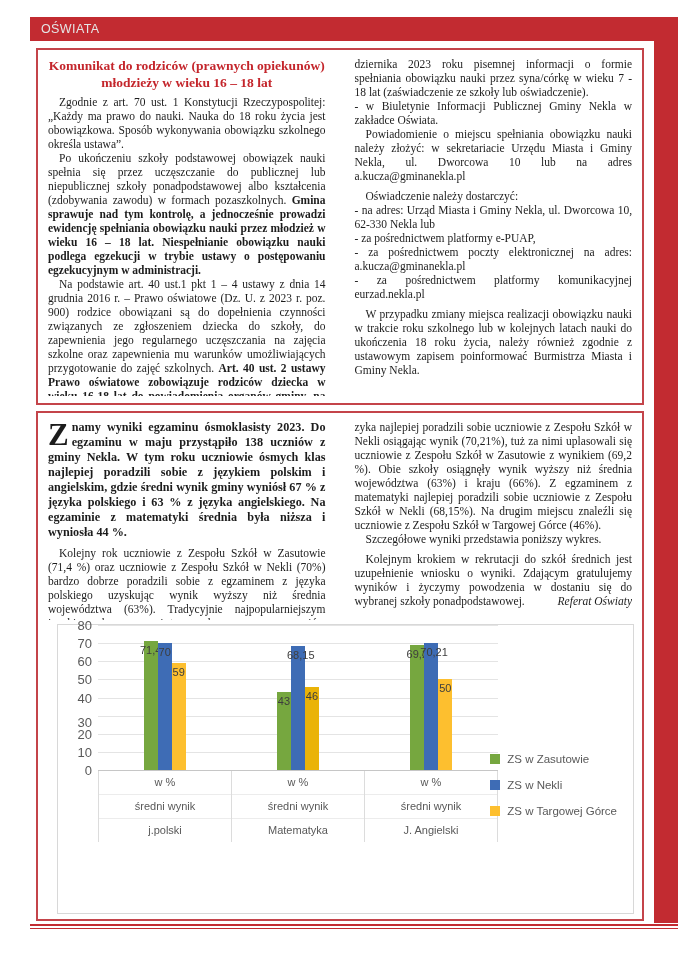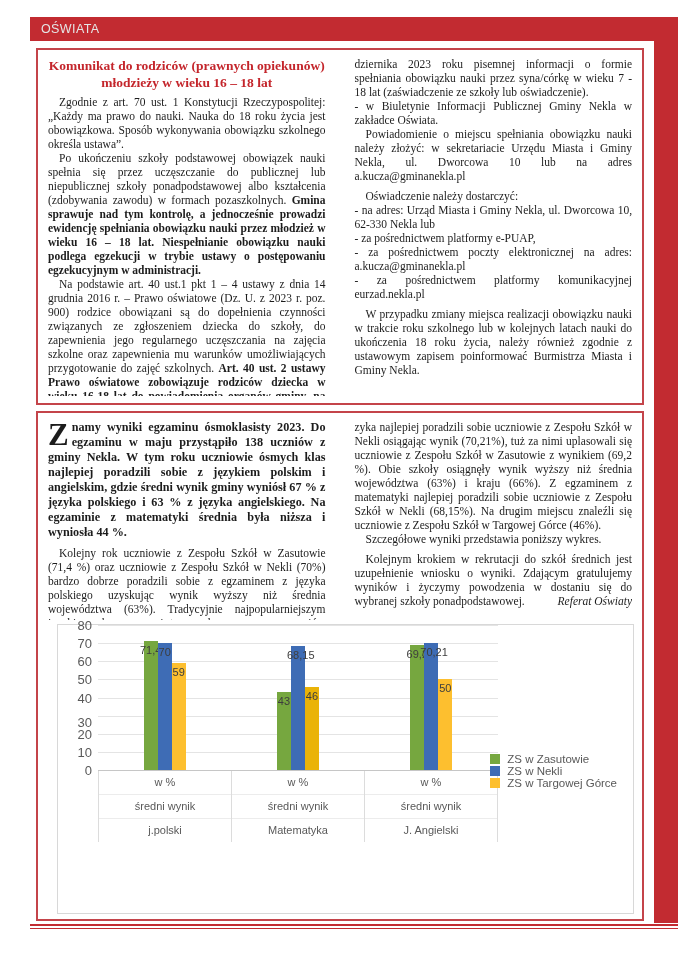--- a/index.html
+++ b/index.html
@@ -44,21 +44,21 @@
   .ytick{position:absolute;left:-32px;width:26px;text-align:right;font-size:13px;color:#595959;}
   .bars-row{position:absolute;left:0;top:0;right:0;bottom:0;display:flex;}
   .bar-group{flex:1;display:flex;align-items:flex-end;justify-content:center;}
   .bar{width:14px;position:relative;}
   .bar-label{position:absolute;top:3px;left:-4px;right:-4px;text-align:center;font-size:11px;color:#3d3d3d;}
   .cat-table{margin-left:40px;width:400px;display:flex;box-sizing:border-box;}
   .cat-cell{flex:1;border-left:1px solid #DCDCDC;}
   .cat-cell:last-child{border-right:1px solid #DCDCDC;}
   .cat-row{height:23px;line-height:23px;text-align:center;font-size:11px;color:#595959;}
   .cat-row + .cat-row{border-top:1px solid #ECECEC;}
-  .legend{position:absolute;right:16px;top:128px;display:flex;flex-direction:column;}
+  .legend{position:absolute;right:16px;top:128px;display:flex;flex-direction:column;gap:14px;}
   .legend-item{display:flex;align-items:center;gap:7px;font-size:11.5px;color:#595959;white-space:nowrap;}
   .swatch{width:10px;height:10px;flex:0 0 auto;}
 
   
   .footer-rule{position:absolute;left:30px;top:924px;width:648px;height:2px;
                border-top:2px solid #C22B31;border-bottom:1px solid #C22B31;}
   .footer{position:absolute;left:30px;top:932px;width:648px;display:flex;justify-content:space-between;
           font-family:"Liberation Sans",sans-serif;font-size:10.5px;color:#C22B31;}
 </style>
 </head>

